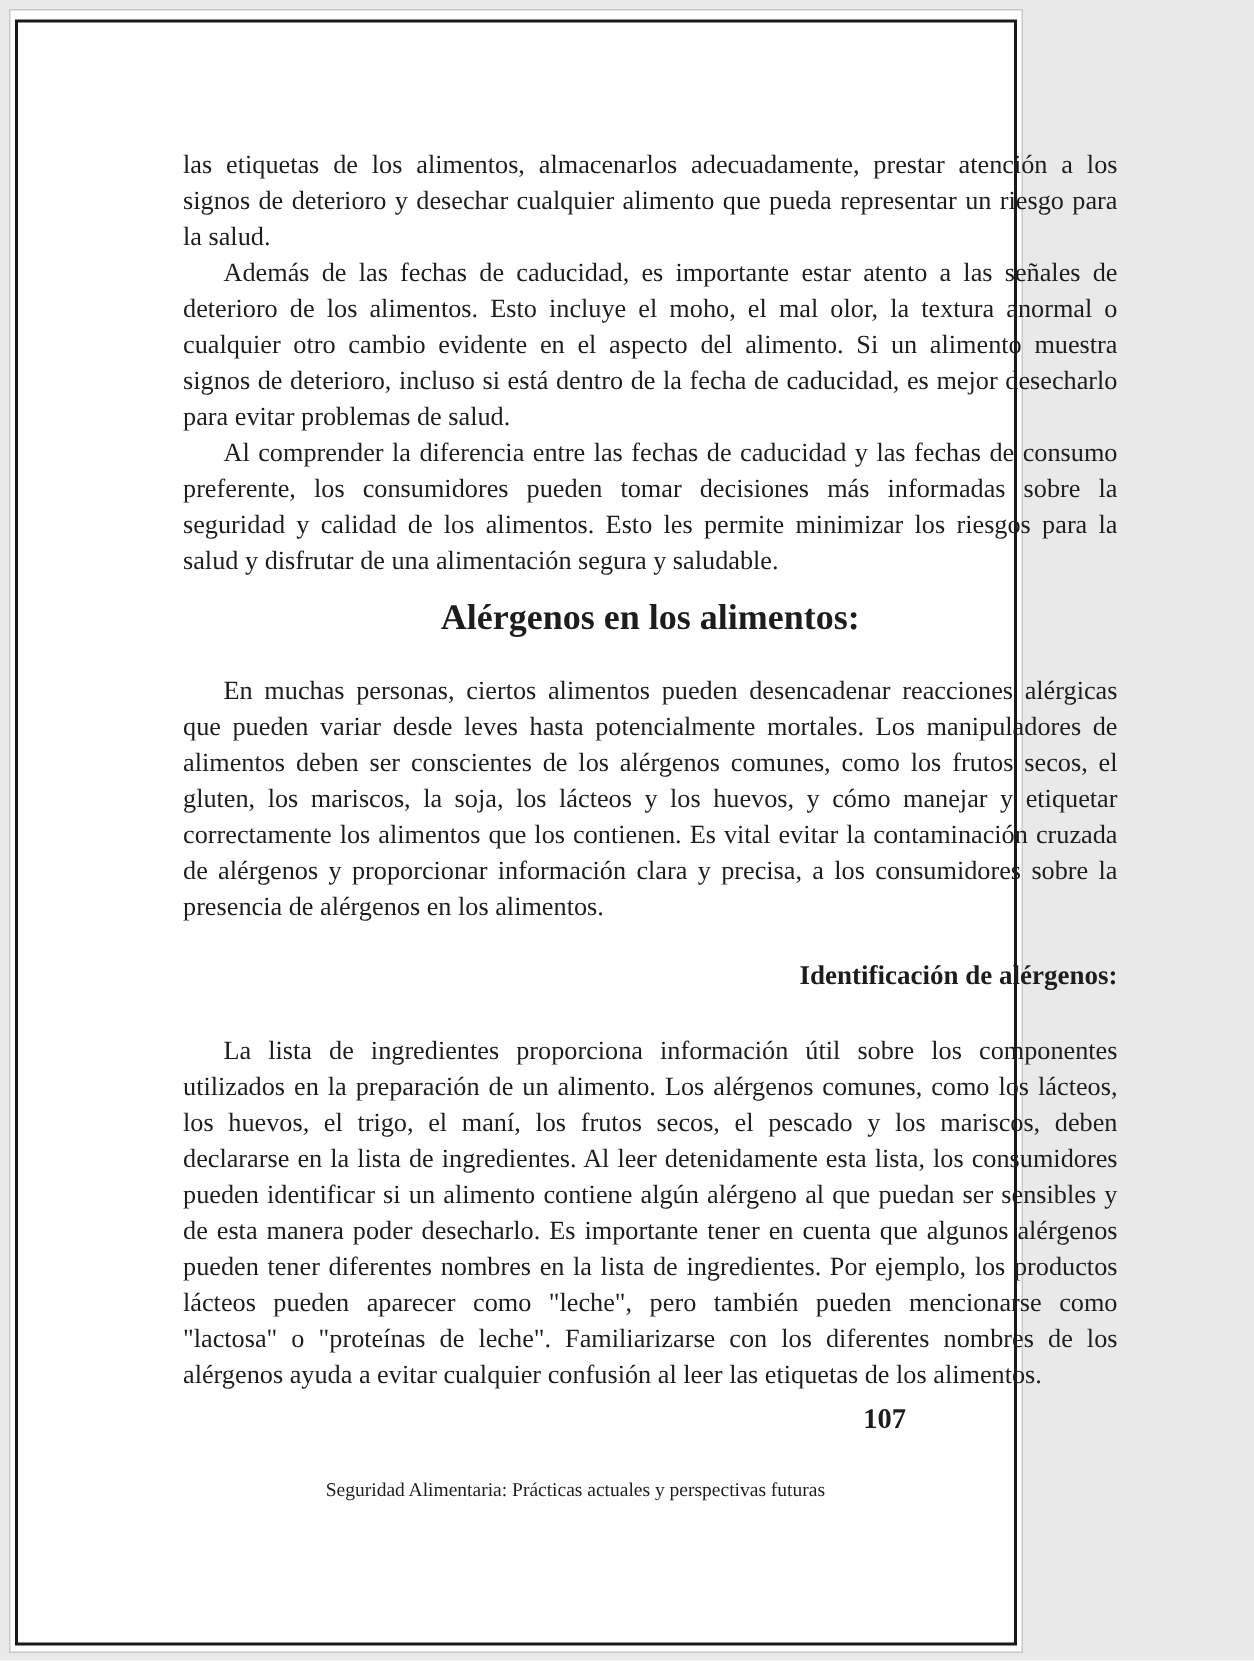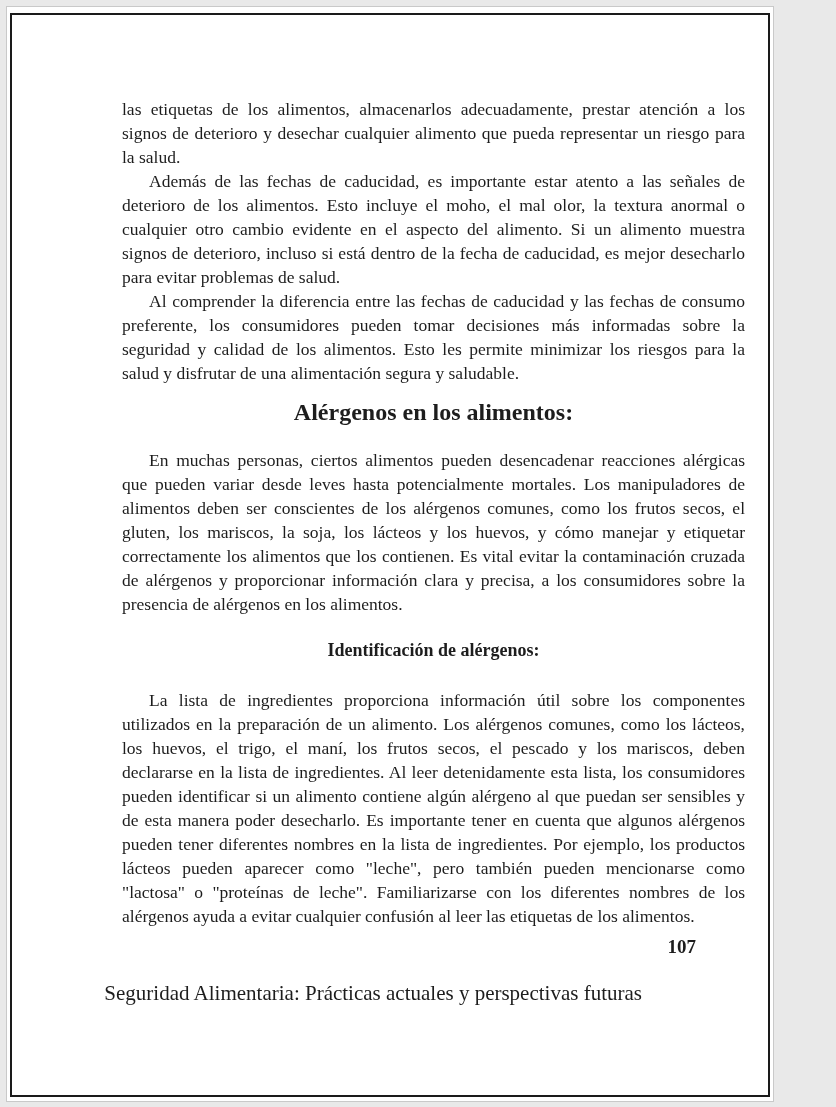--- a/index.html
+++ b/index.html
@@ -14,21 +14,21 @@
     width:836px;height:1107px;
     background:var(--canvas_bg);
     position:relative;
     font-family:"Liberation Serif", serif;
     color:var(--text);
     overflow:hidden;
   }
   .page{
     position:absolute;
     left:7px;top:7px;
-    width:766px;height:1094px;
+    width:674px;height:1094px;
     background:var(--page_bg);
     box-shadow:0 0 0 1px #c9c9c9;
   }
   .page-border{
     position:absolute;
     left:3px;top:6px;right:3px;bottom:4px;
     border:2px solid var(--frame);
     pointer-events:none;
   }
   .content{
@@ -46,34 +46,34 @@
     font-size:24px;
     line-height:27px;
     font-weight:bold;
     text-align:center;
     margin:14px 0 22px 0;
   }
   .sub-heading{
     font-size:18px;
     line-height:24px;
     font-weight:bold;
-    text-align:center;
+    text-align:right;
     margin:22px 0 26px 0;
   }
   .page-number{
     position:absolute;
     right:77px;top:928px;
     font-size:19px;
     line-height:24px;
     font-weight:bold;
   }
   .running-title{
     position:absolute;
     right:131px;top:976px;
-    font-size:21px;
+    font-size:13px;
     line-height:20px;
     white-space:nowrap;
   }
 </style>
 </head>
 <body>
 
 <div class="page">
   <div class="page-border"></div>
 

